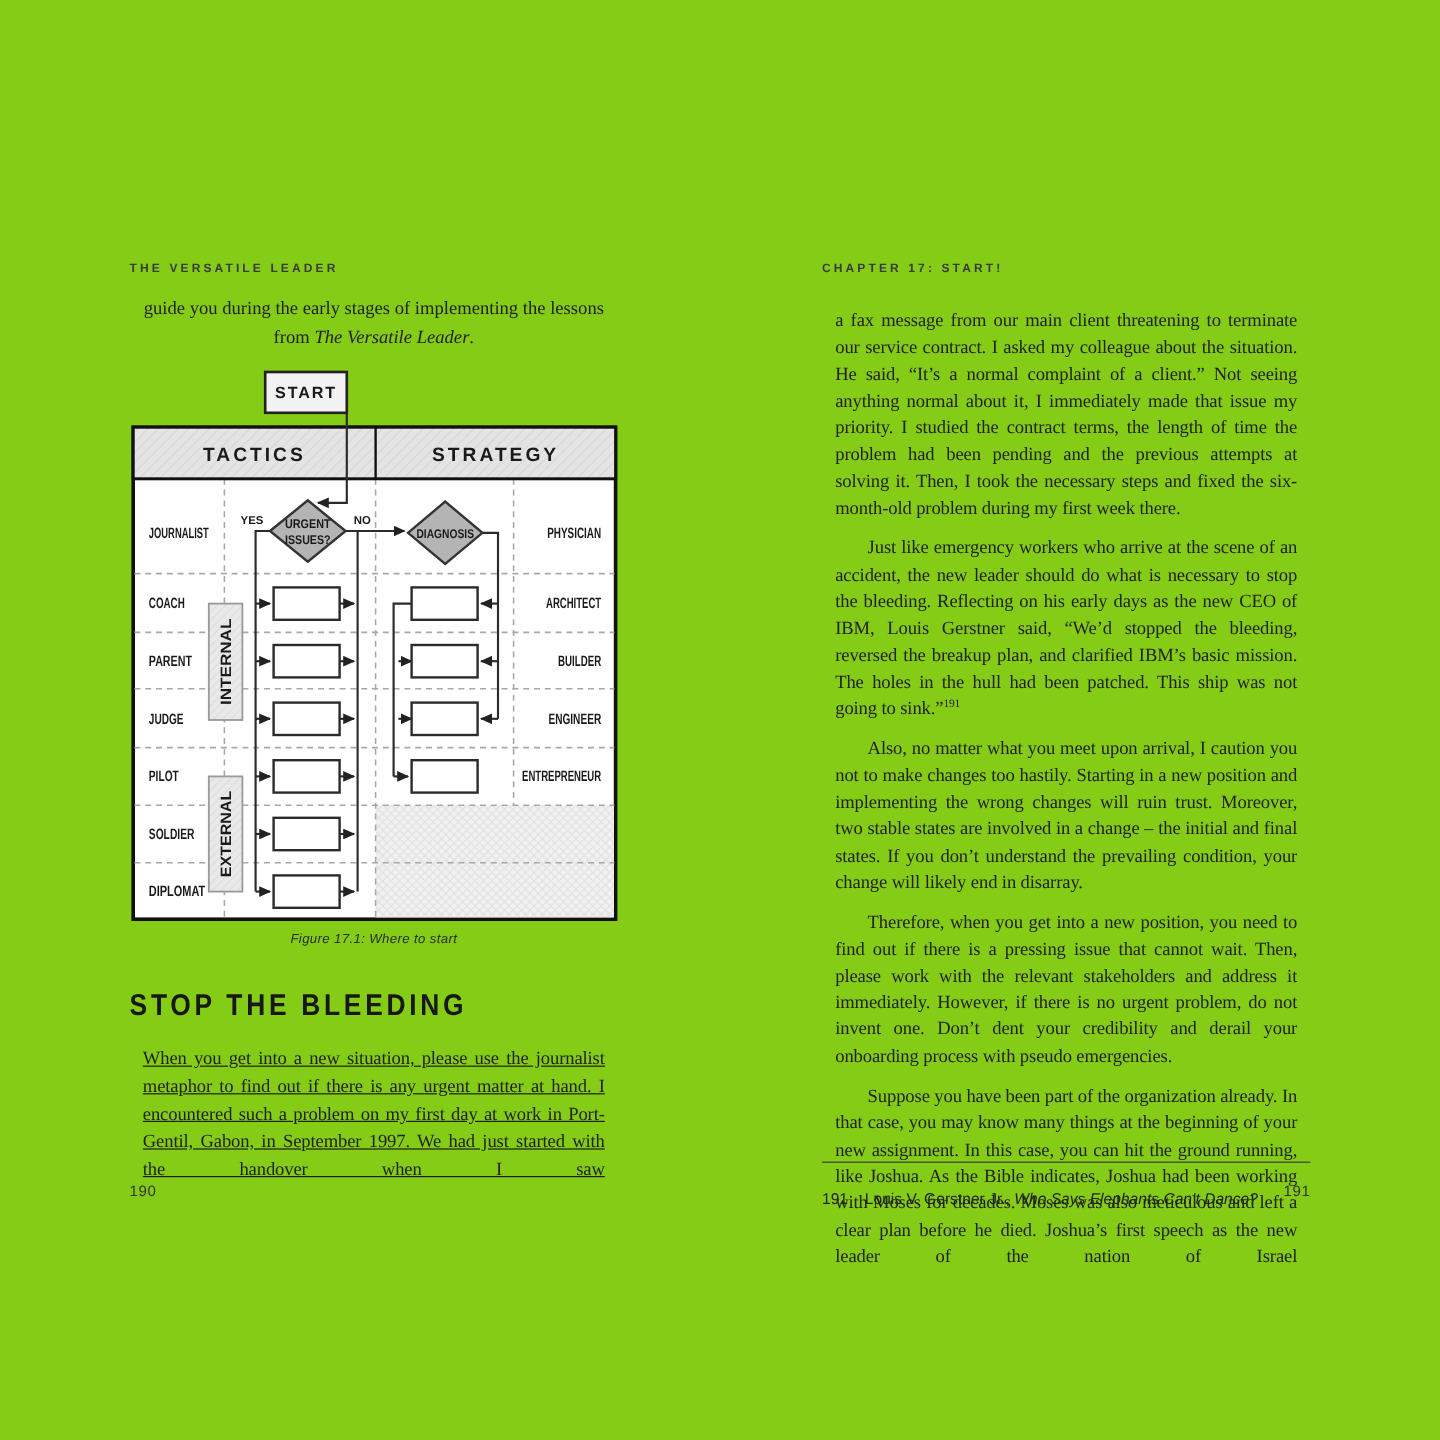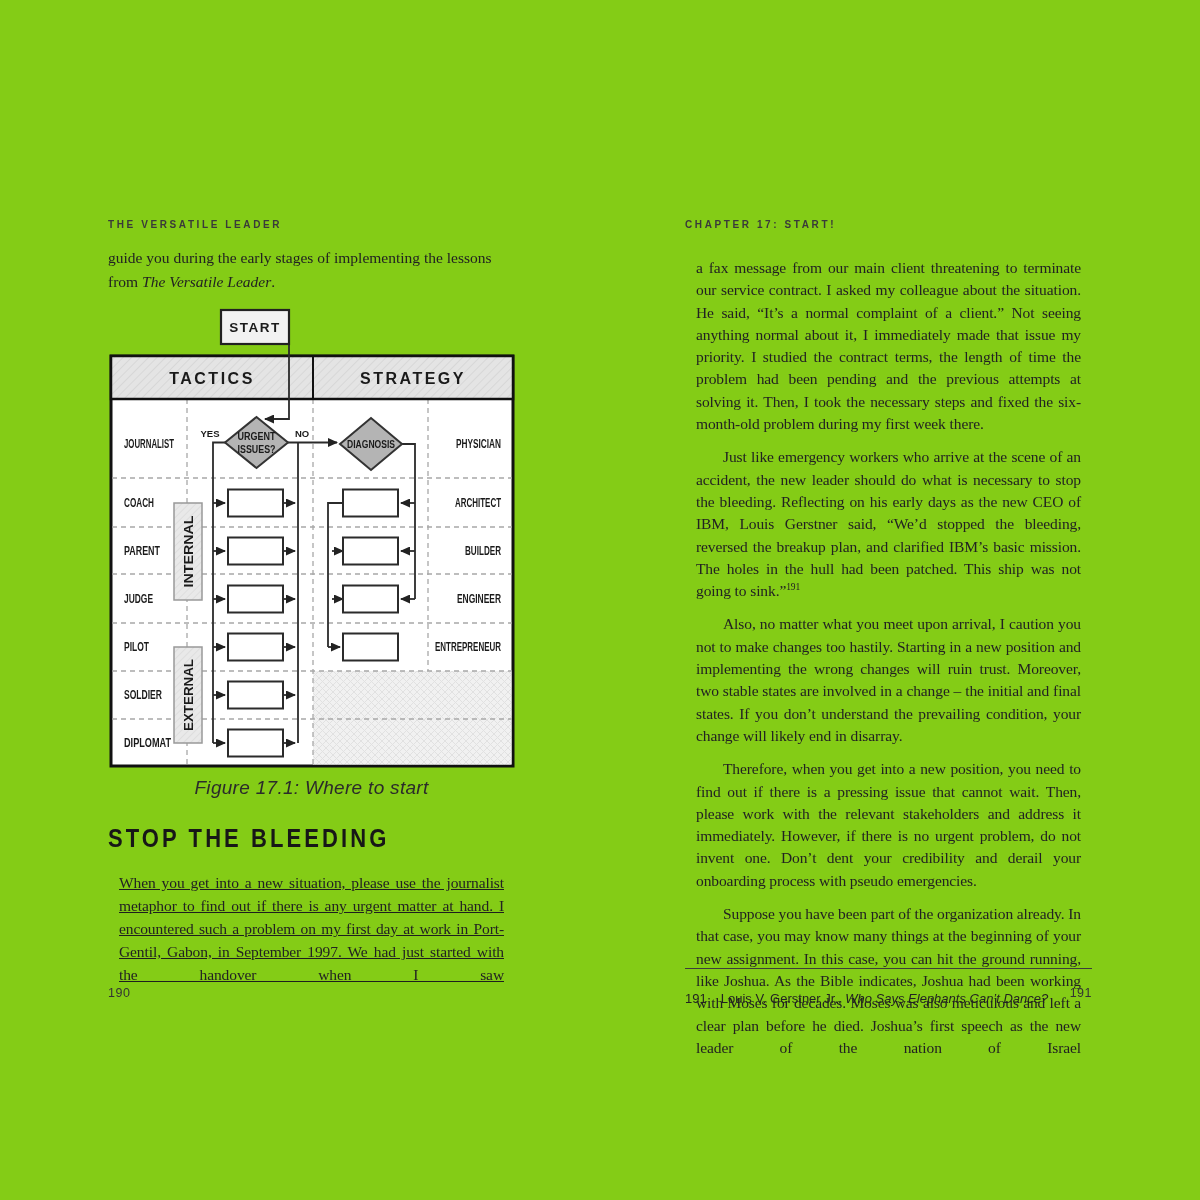--- a/index.html
+++ b/index.html
@@ -16,21 +16,21 @@
   .indent{text-indent:27px;}
   .justify-last{text-align-last:justify;}
   .intro-p{margin:0;font-size:15.5px;line-height:23.5px;color:#222;}
   .intro-p .it{font-style:italic;}
   sup{font-size:9.5px;vertical-align:super;line-height:0;}
   
   .section-heading{font-family:"Liberation Sans", sans-serif;font-weight:bold;font-size:25px;
                    letter-spacing:3.5px;color:#171717;transform:scaleX(.88);transform-origin:left;
                    white-space:nowrap;}
   
-  .fig-caption{font-family:"Liberation Sans", sans-serif;font-style:italic;font-size:19px;
+  .fig-caption{font-family:"Liberation Sans", sans-serif;font-style:italic;font-size:11px;
                color:#2b2b2b;text-align:center;width:407px;letter-spacing:.3px;}
   
   .footnote{font-family:"Liberation Sans", sans-serif;font-size:13px;color:#222;
             border-top:1.5px solid #3c3c3c;padding-top:22px;width:407px;margin-top:40px;}
   .footnote .marker{margin-right:14px;}
   .footnote .title{font-style:italic;}
   .page-num{font-family:"Liberation Sans", sans-serif;font-size:12.5px;color:#333;letter-spacing:.5px;margin-top:28px;}
   .right-align{text-align:left;}
   
   svg text{font-family:"Liberation Sans", sans-serif;fill:#1a1a1a;}
@@ -41,21 +41,21 @@
   .yn-txt{font-weight:bold;font-size:9.5px;}
   .band-txt{font-weight:bold;font-size:12.5px;}
 </style>
 </head>
 <body>
 
 <div class="spread">
 
   <div class="abs left" style="left:108px;top:214px;"><span class="running-head">THE VERSATILE LEADER</span></div>
 
-  <div class="abs col left" style="left:108px;top:246px;">
+  <div class="abs col left" style="left:108px;top:246px;text-align:center;">
     <p class="intro-p"><span>guide you during the early stages of implementing the lessons from </span><span class="it">The Versatile Leader</span><span>.</span></p>
   </div>
 
   <svg class="abs" style="left:95px;top:300px;" width="430" height="470" viewBox="0 0 430 470">
     <defs>
       <marker id="arrR" markerUnits="userSpaceOnUse" markerWidth="11" markerHeight="9" refX="9" refY="4.5" orient="auto-start-reverse">
         <path d="M0,0 L10,4.5 L0,9 z" fill="#222"></path>
       </marker>
       <pattern id="hatchHeader" width="6" height="6" patternUnits="userSpaceOnUse" patternTransform="rotate(45)">
         <rect width="6" height="6" fill="#e4e4e4"></rect>

